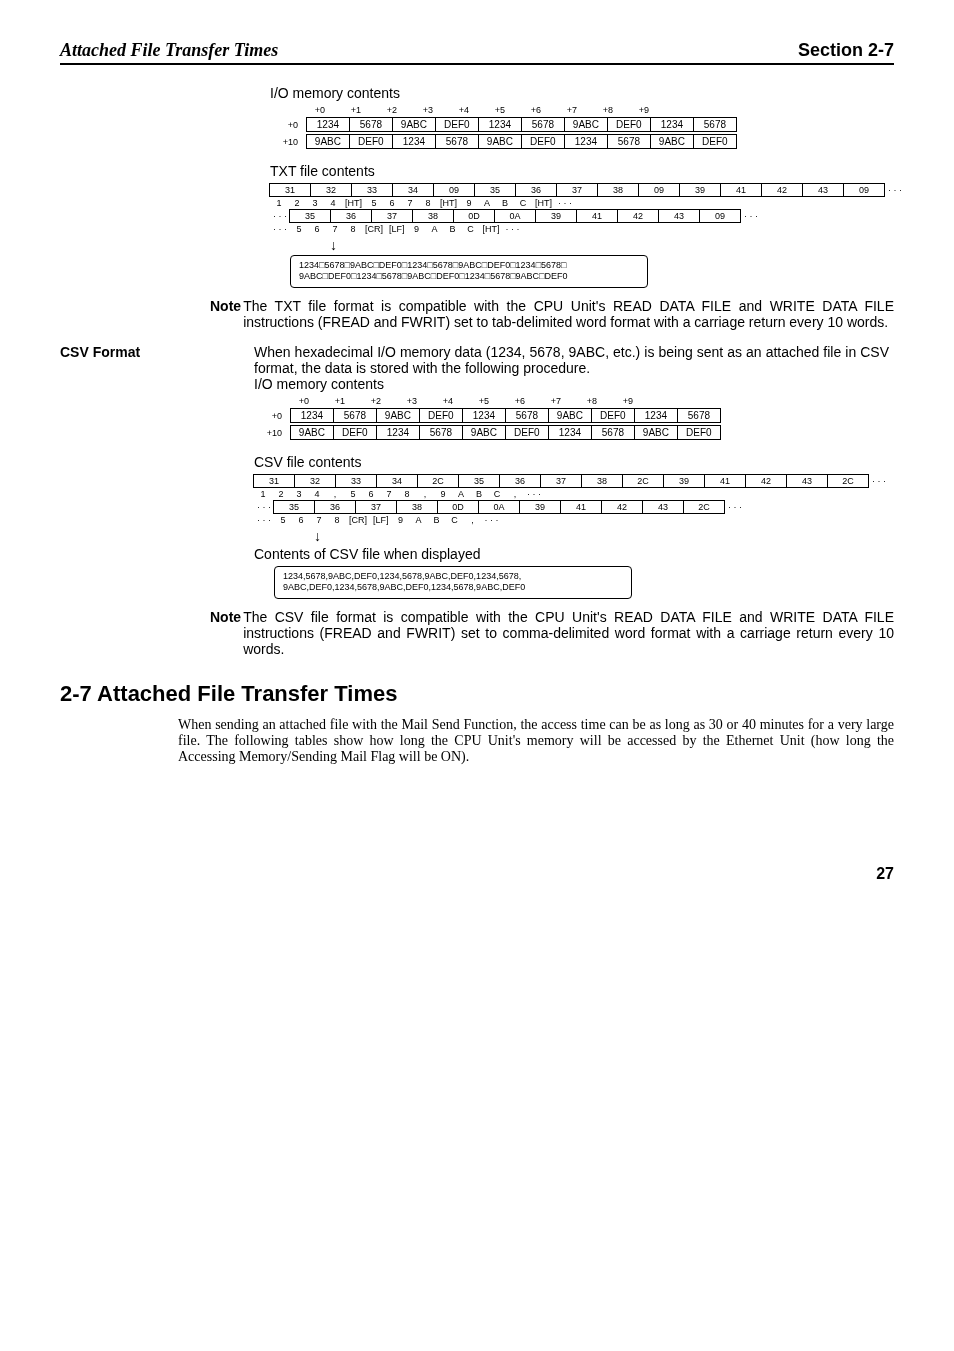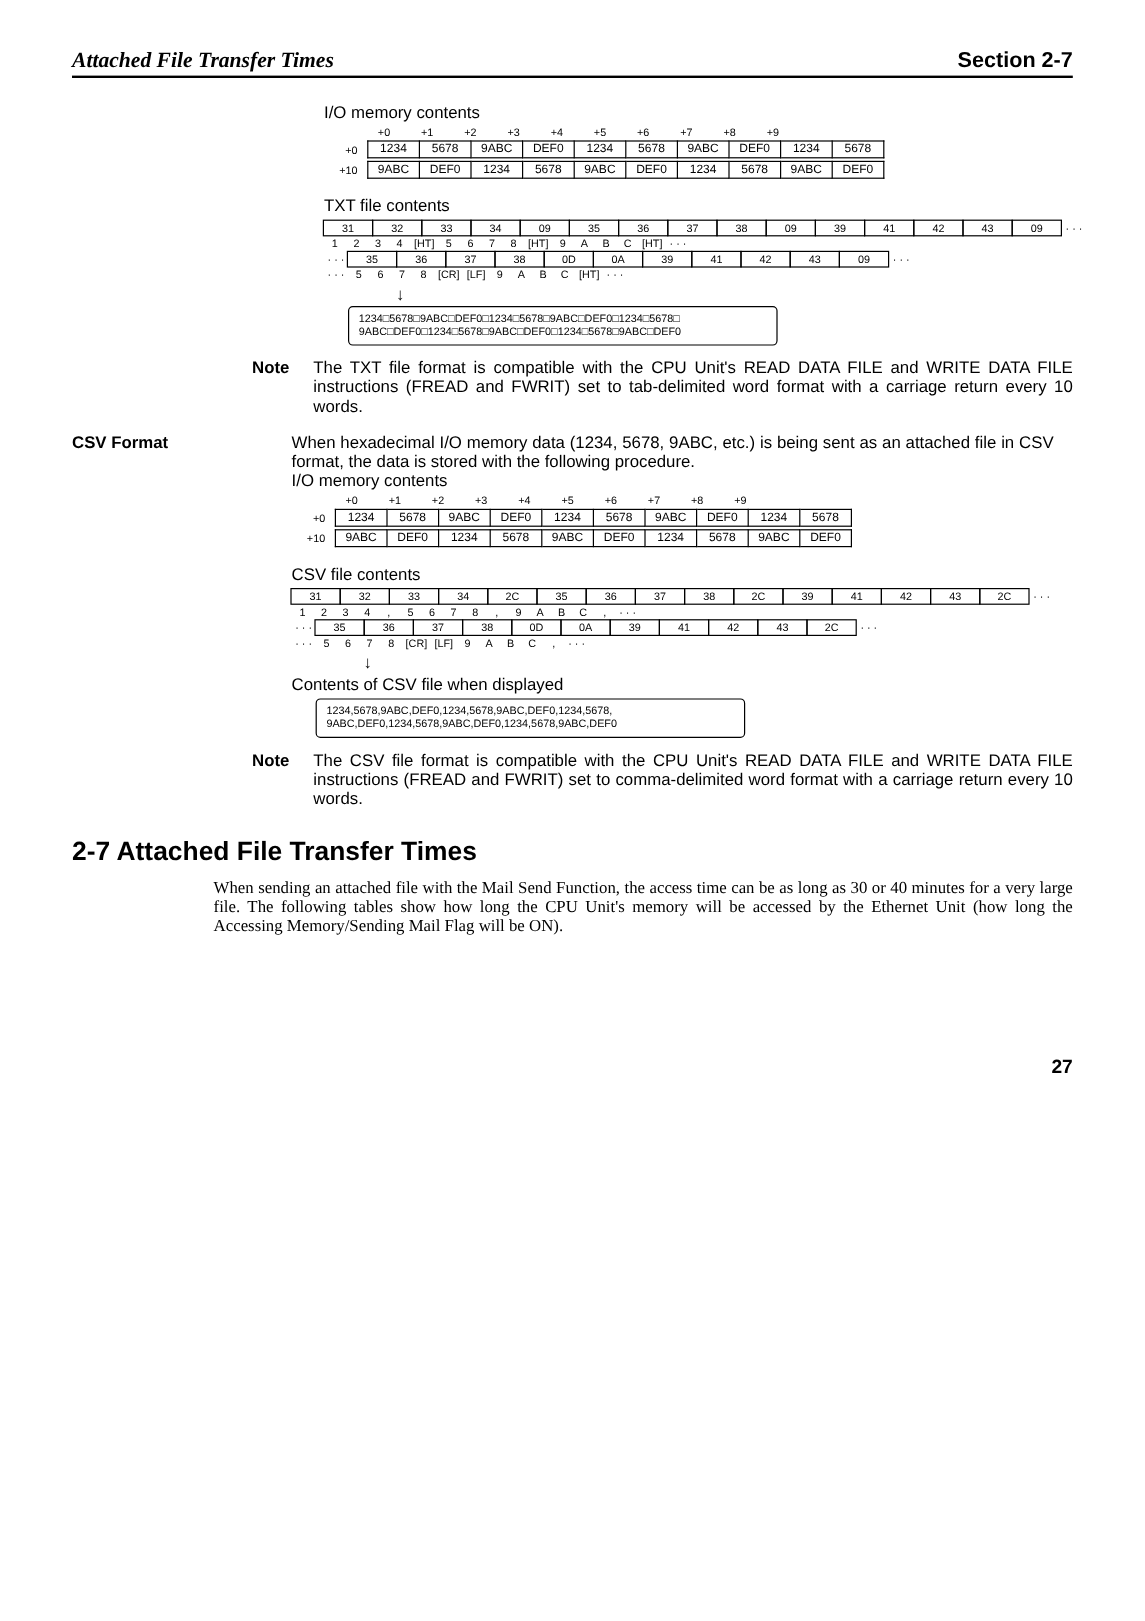--- a/index.html
+++ b/index.html
@@ -90,34 +90,34 @@
     line-height: 1.3;
     margin-left: 20px;
     width: 340px;
   }
   .caption {
     font-size: 11px;
     margin: 4px 0 10px 30px;
   }
   .note-row {
     display: flex;
-    gap: 20px;
+    gap: 2px;
     margin: 10px 0 14px 150px;
   }
   .note-label {
     font-weight: bold;
     white-space: nowrap;
   }
   .note-body {
     text-align: justify;
   }
   .csv-row {
     display: flex;
     gap: 25px;
-    margin: 6px 16px 0 0;
+    margin: 6px 5px 0 0;
   }
   .csv-label {
     font-weight: bold;
     white-space: nowrap;
     width: 190px;
   }
   .csv-body {
     text-align: justify;
     flex: 1;
   }

